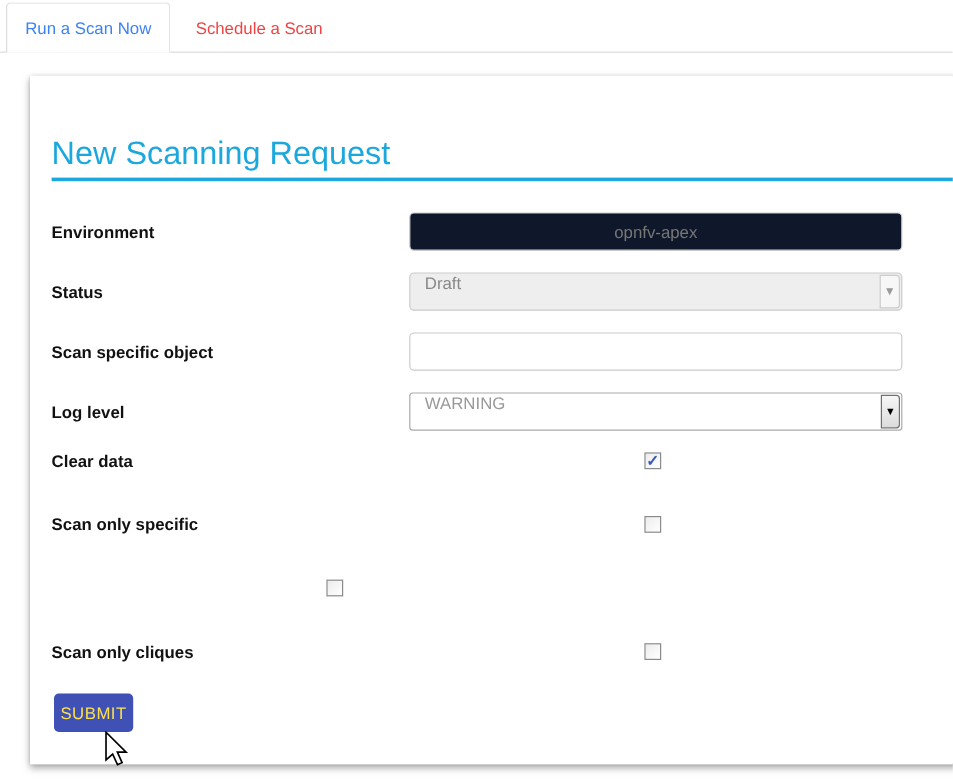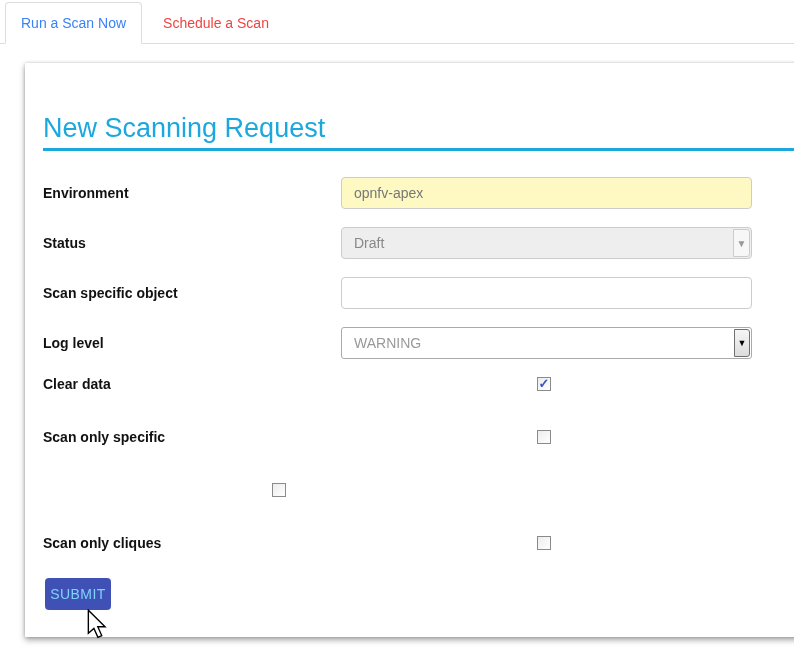--- a/index.html
+++ b/index.html
@@ -82,27 +82,27 @@
   input.text {
     width: 411px; height: 32px;
     border: 1px solid #ccc;
     border-radius: 4px;
     padding: 0 12px;
     font-size: 14px;
     color: #555;
     font-family: inherit;
     outline: none;
   }
-  input.text.disabled { background: #fef9c3; color: #777; }
+  input.text.disabled { background: #0f172a; color: #777; text-align: center; }
 
   .select {
     width: 411px; height: 32px;
     border: 1px solid #ccc;
     border-radius: 4px;
-    display: flex; align-items: center;
+    display: flex; align-items: flex-start;
     padding: 0 12px;
     font-size: 14px;
     position: relative;
   }
   .select.disabled { background: #eeeeee; color: #888; }
   .select.enabled { background: #ffffff; color: #999; border-color: #aaa; border-radius: 3px; cursor: pointer; }
   .arrow-box {
     position: absolute; right: 1px; top: 1px; bottom: 1px;
     width: 17px;
     display: flex; align-items: center; justify-content: center;
@@ -134,21 +134,21 @@
     font-weight: bold;
     line-height: 1;
     margin-top: -2px;
   }
 
   
   .submit {
     margin-left: 2px;
     width: 66px; height: 32px;
     background: #3f51b5;
-    color: #7dd3fc;
+    color: #fde047;
     border: none;
     border-radius: 4px;
     font-size: 14px;
     font-family: inherit;
     letter-spacing: 0.4px;
     cursor: pointer;
     padding: 0;
   }
 
   .cursor {

